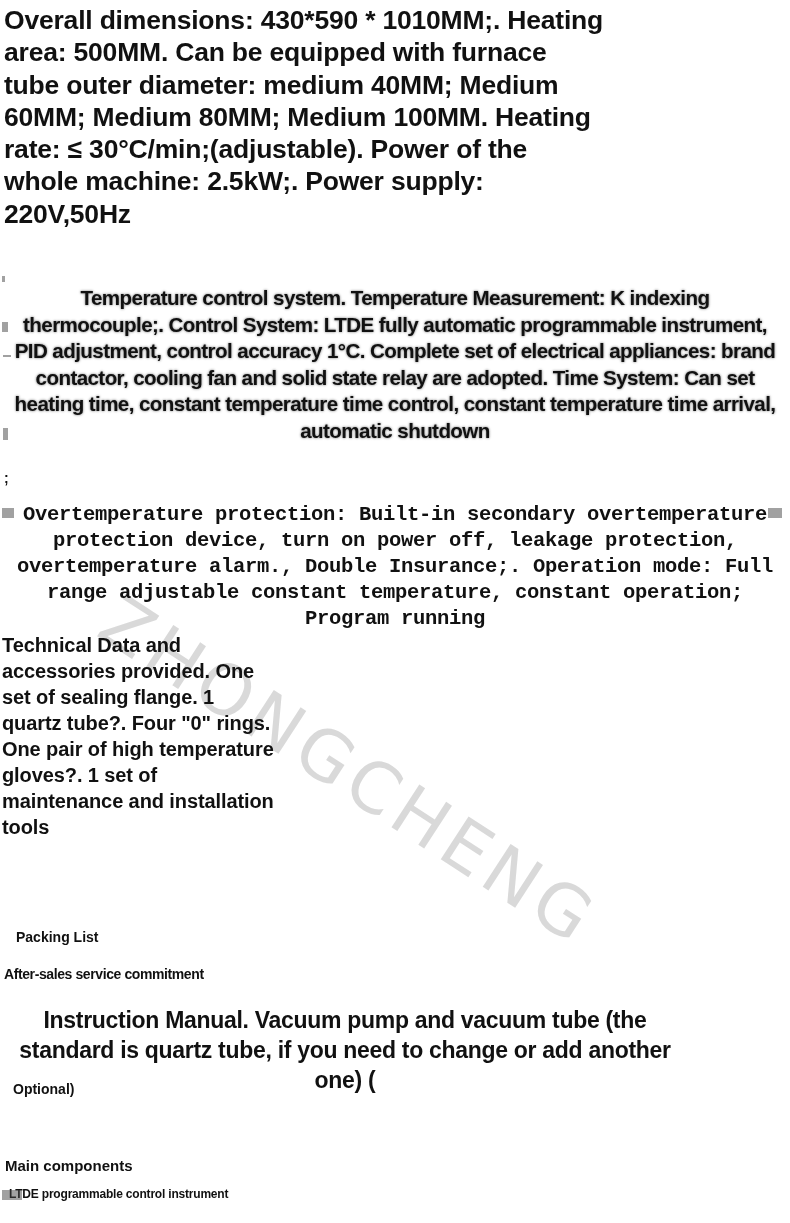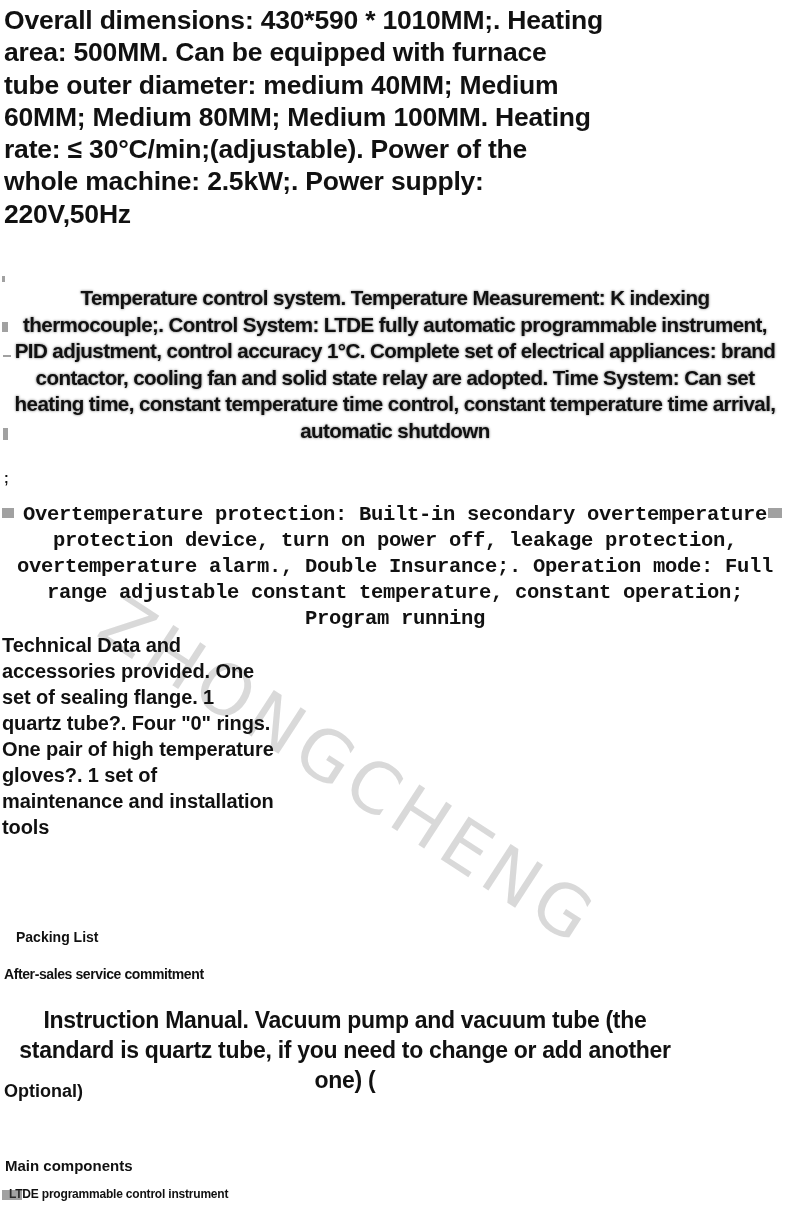--- a/index.html
+++ b/index.html
@@ -27,21 +27,21 @@
   #tech {
     left: 2px; top: 632px; width: 275px;
     font-size: 20px; line-height: 26px; letter-spacing: -0.1px;
   }
   #pack { left: 4px; top: 929px; font-size: 14px; padding-left: 12px; }
   #after { left: 4px; top: 966px; font-size: 14px; letter-spacing: -0.4px; }
   #manual {
     left: 0; top: 1005px; width: 690px; text-align: center;
     font-size: 23px; line-height: 30px; letter-spacing: -0.3px;
   }
-  #optional { left: 4px; top: 1081px; font-size: 18px; }
+  #optional { left: 13px; top: 1081px; font-size: 14px; }
   #main { left: 5px; top: 1157px; font-size: 15px; }
   #ltde { left: 2px; top: 1187px; font-size: 12px; letter-spacing: -0.2px; margin-left: 7px; }
   #watermark {
     position: absolute; left: 130px; top: 580px;
     font-family: "DejaVu Sans", sans-serif; font-weight: normal;
     font-size: 70px; letter-spacing: 6px; color: rgba(170,170,170,0.45);
     transform: rotate(33deg); transform-origin: left top; white-space: nowrap;
     pointer-events: none;
   }
   .speck { position: absolute; background: #444; opacity: 0.5; }

